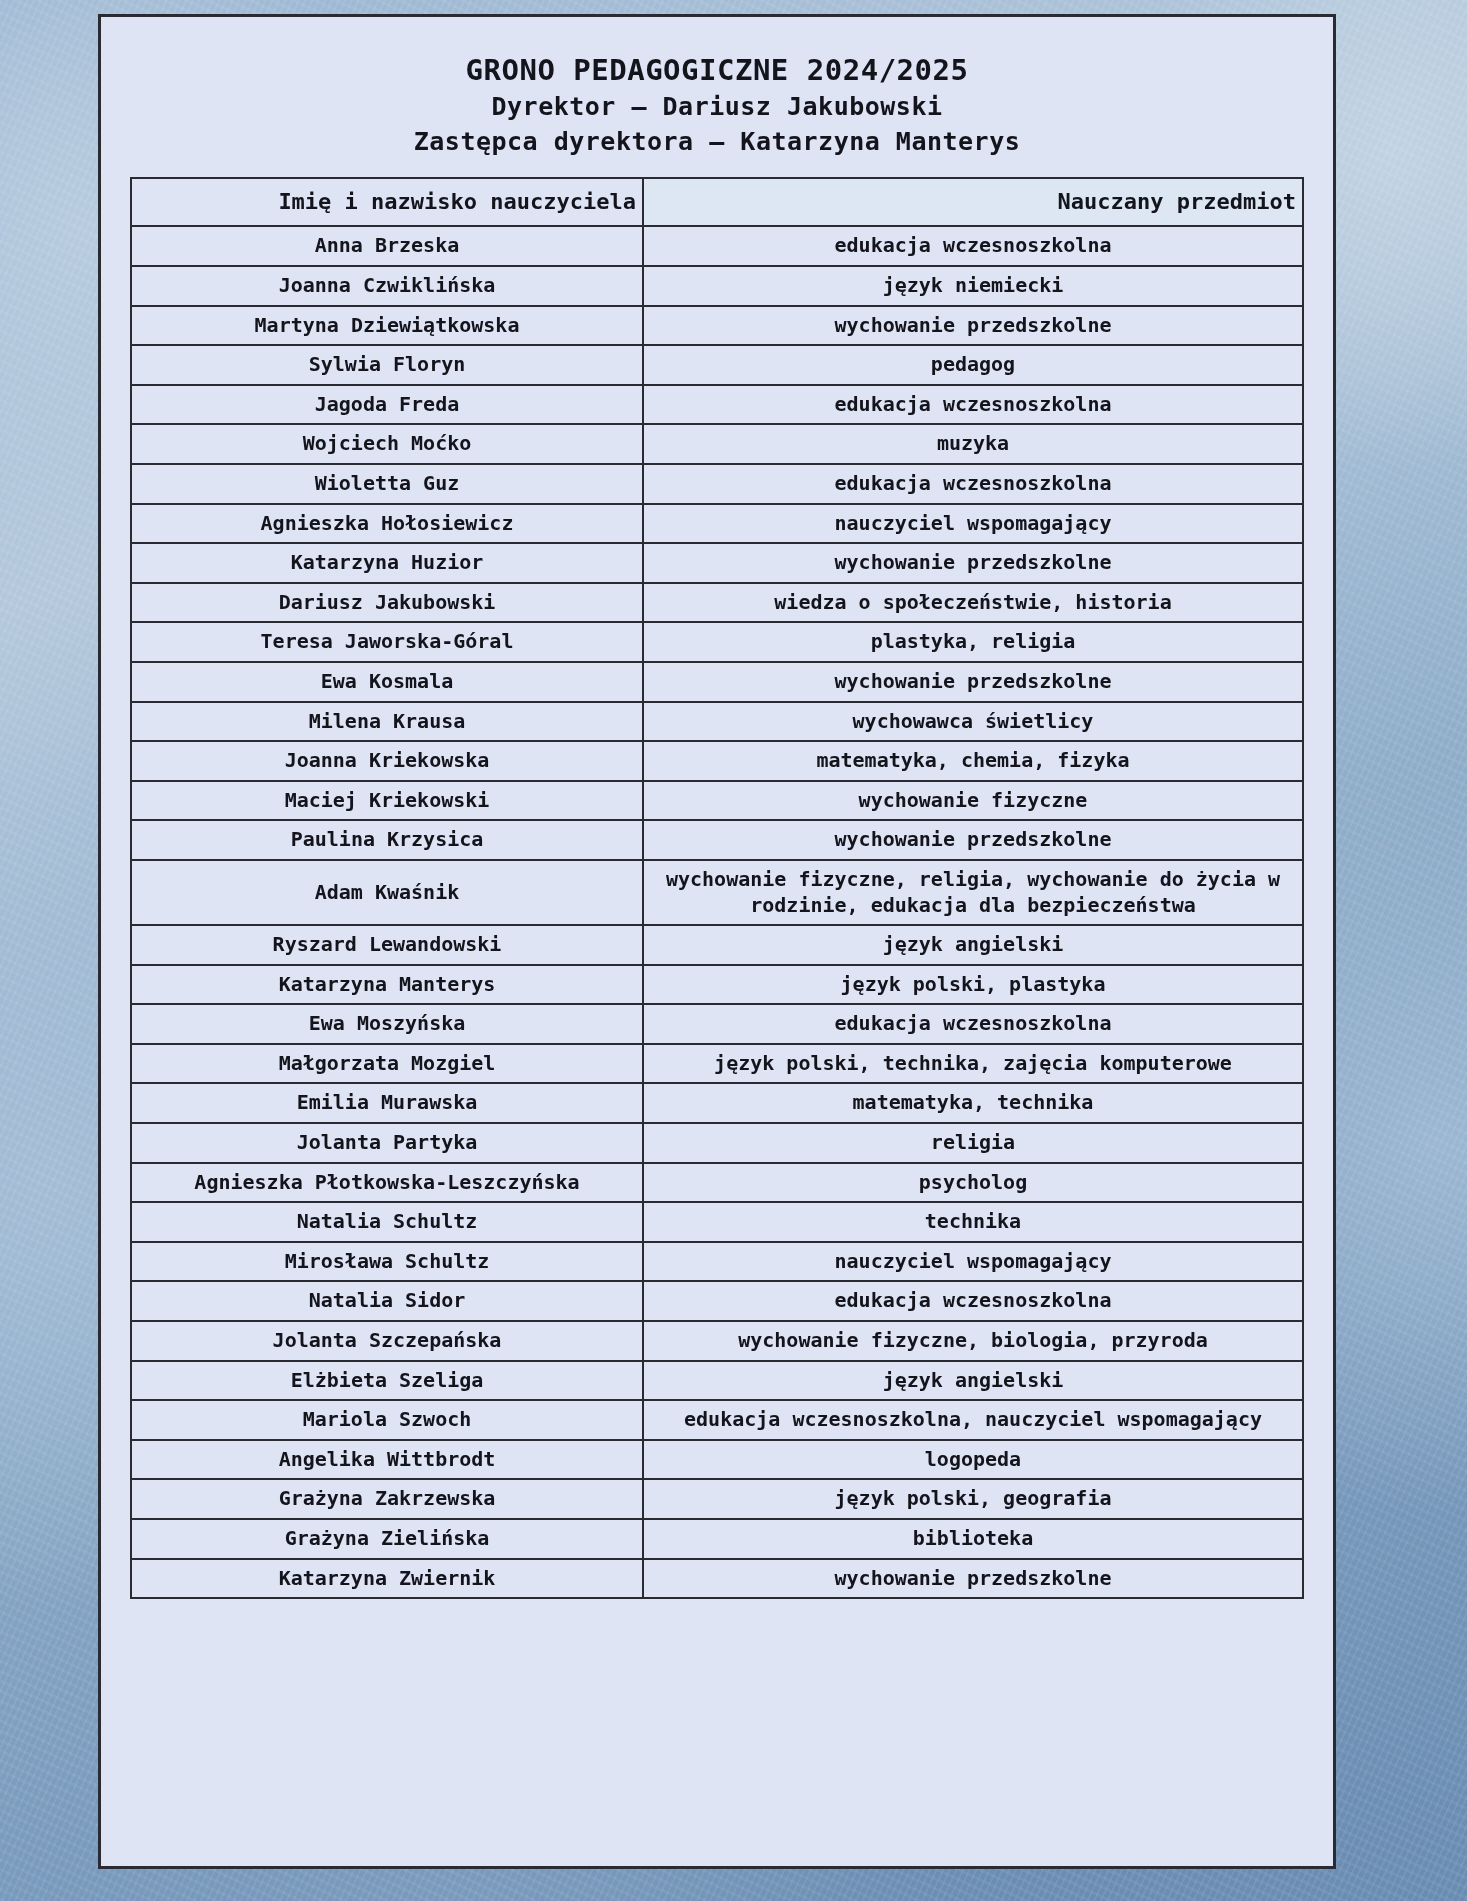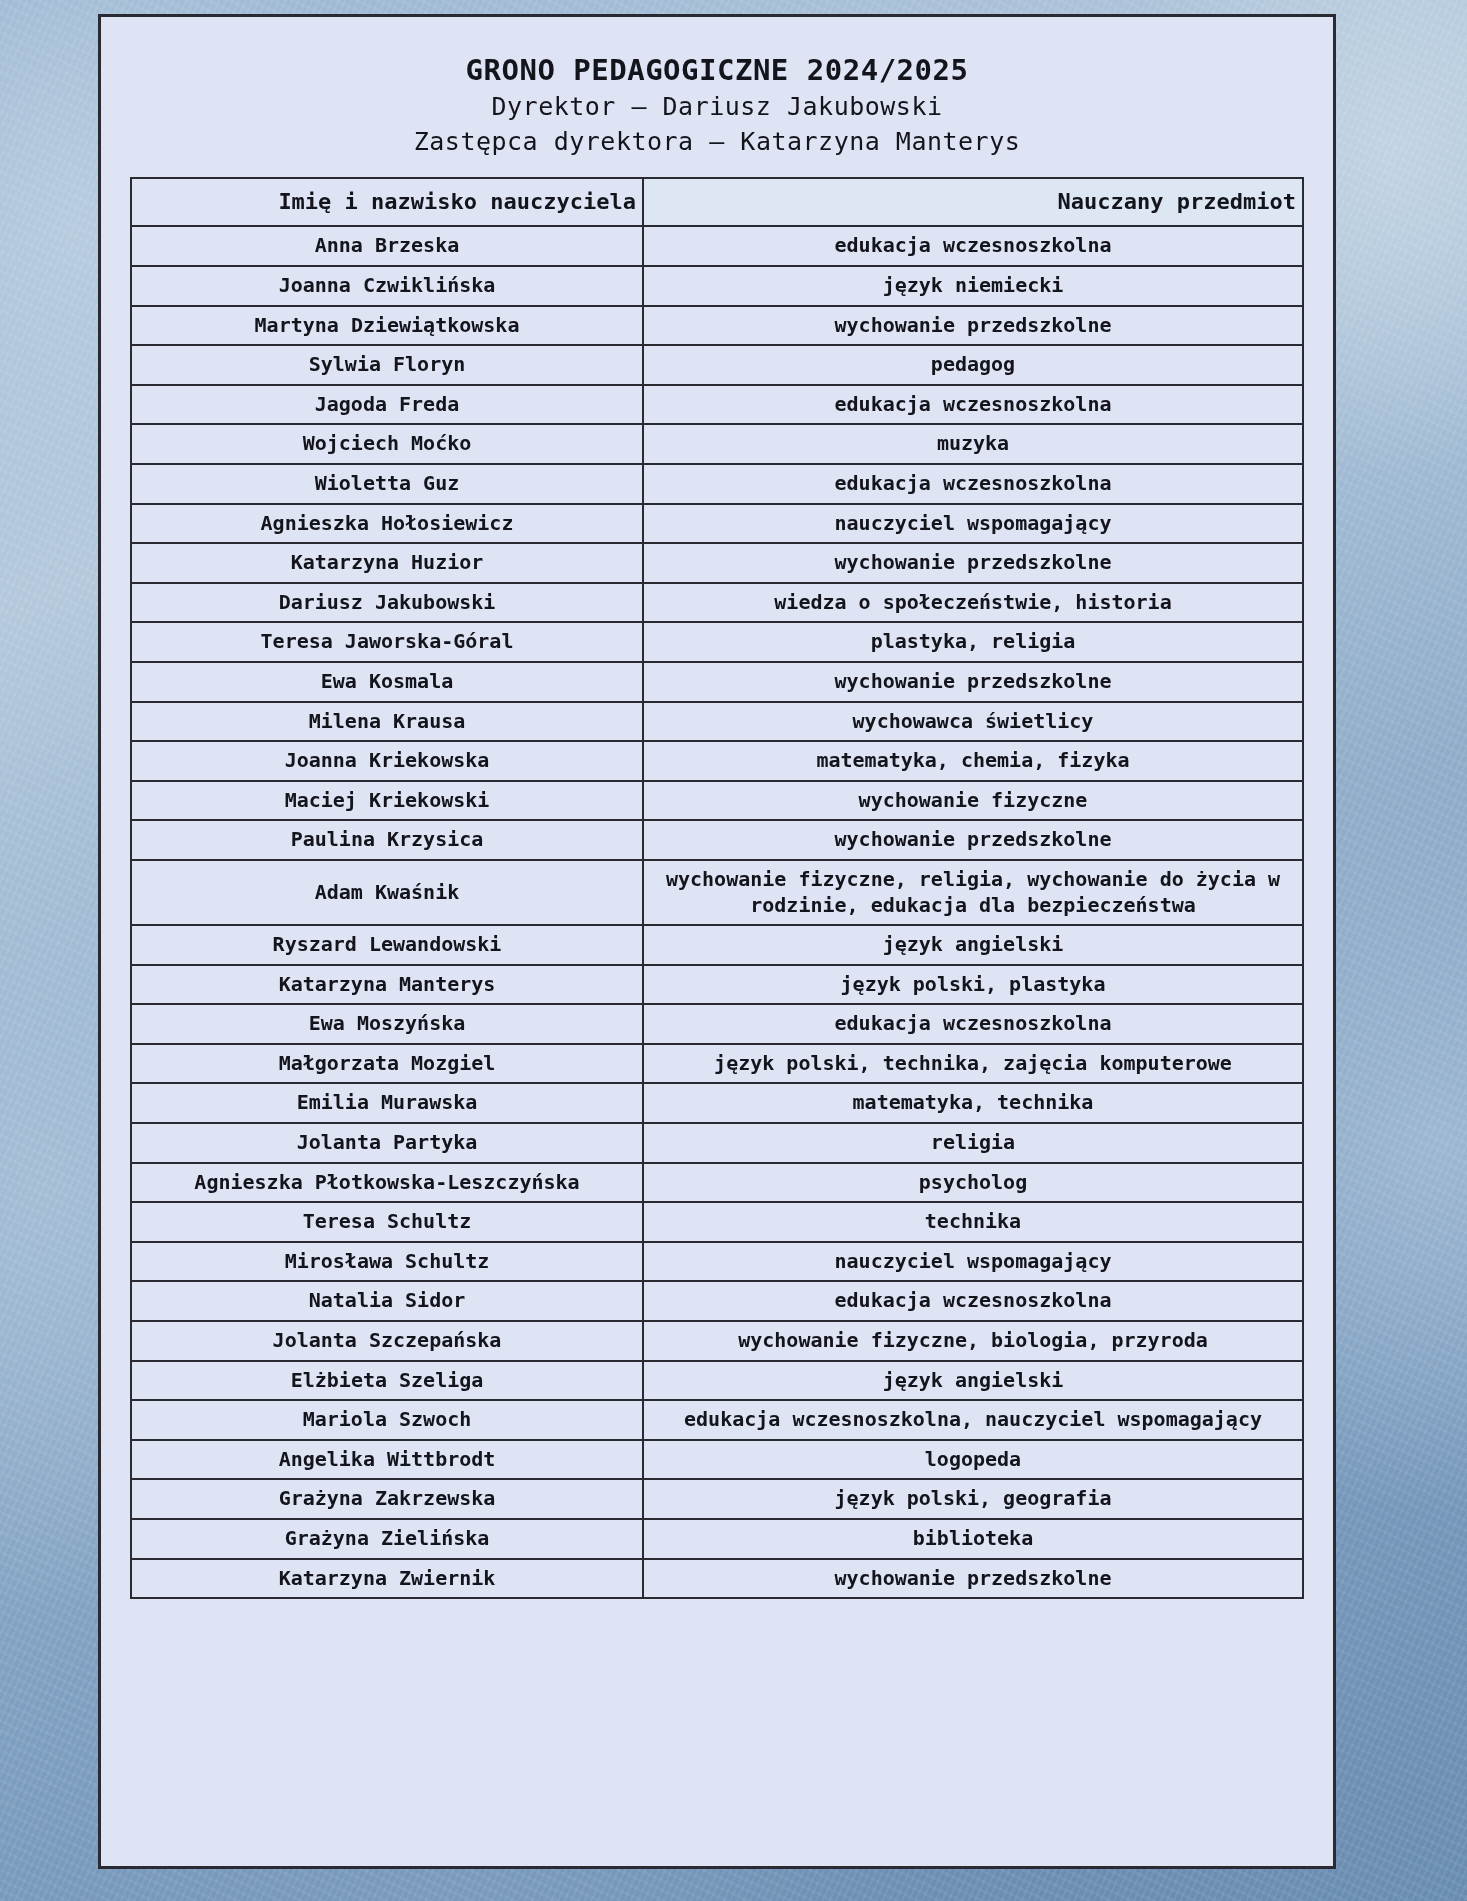--- a/index.html
+++ b/index.html
@@ -54,21 +54,21 @@
     color: #14141c;
     letter-spacing: 0.5px;
   }
   .title-main {
     font-size: 29px;
     font-weight: bold;
     line-height: 1.32;
   }
   .title-sub {
     font-size: 25px;
-    font-weight: normal;
+    font-weight: bold;
     line-height: 1.4;
   }
 
   table.staff {
     margin: 18px auto 0 auto;
     border-collapse: collapse;
     width: 1172px;
     table-layout: fixed;
   }
   table.staff th, table.staff td {
@@ -207,21 +207,21 @@
         </tr>
         <tr>
           <td>Jolanta Partyka</td>
           <td>religia</td>
         </tr>
         <tr>
           <td>Agnieszka Płotkowska-Leszczyńska</td>
           <td>psycholog</td>
         </tr>
         <tr>
-          <td>Teresa Schultz</td>
+          <td>Natalia Schultz</td>
           <td>technika</td>
         </tr>
         <tr>
           <td>Mirosława Schultz</td>
           <td>nauczyciel wspomagający</td>
         </tr>
         <tr>
           <td>Natalia Sidor</td>
           <td>edukacja wczesnoszkolna</td>
         </tr>

